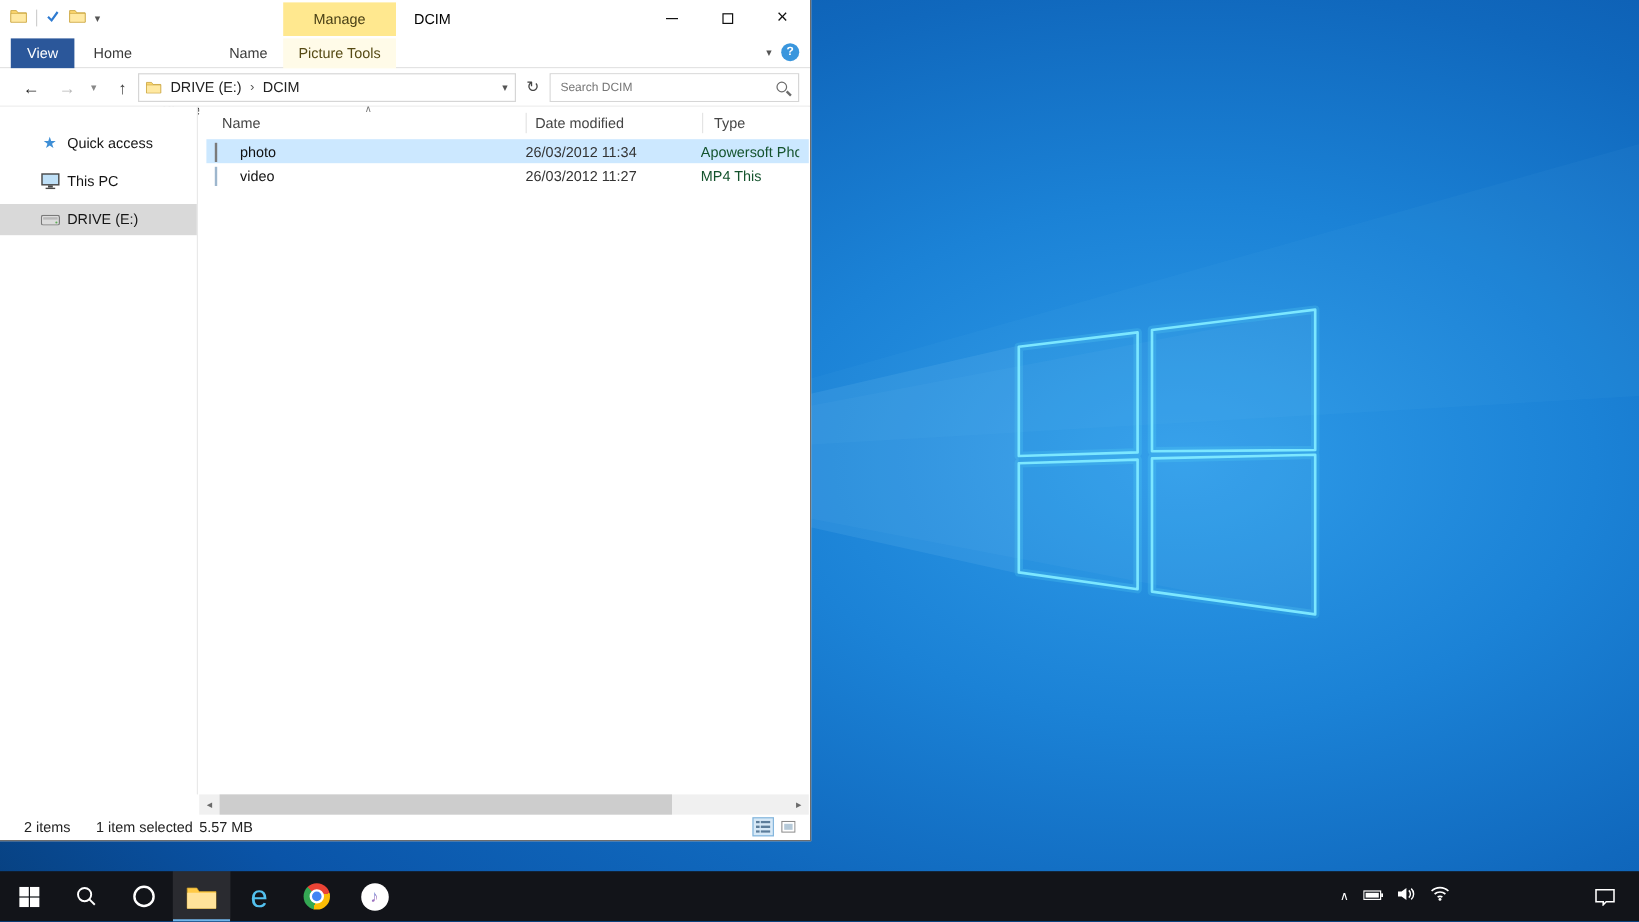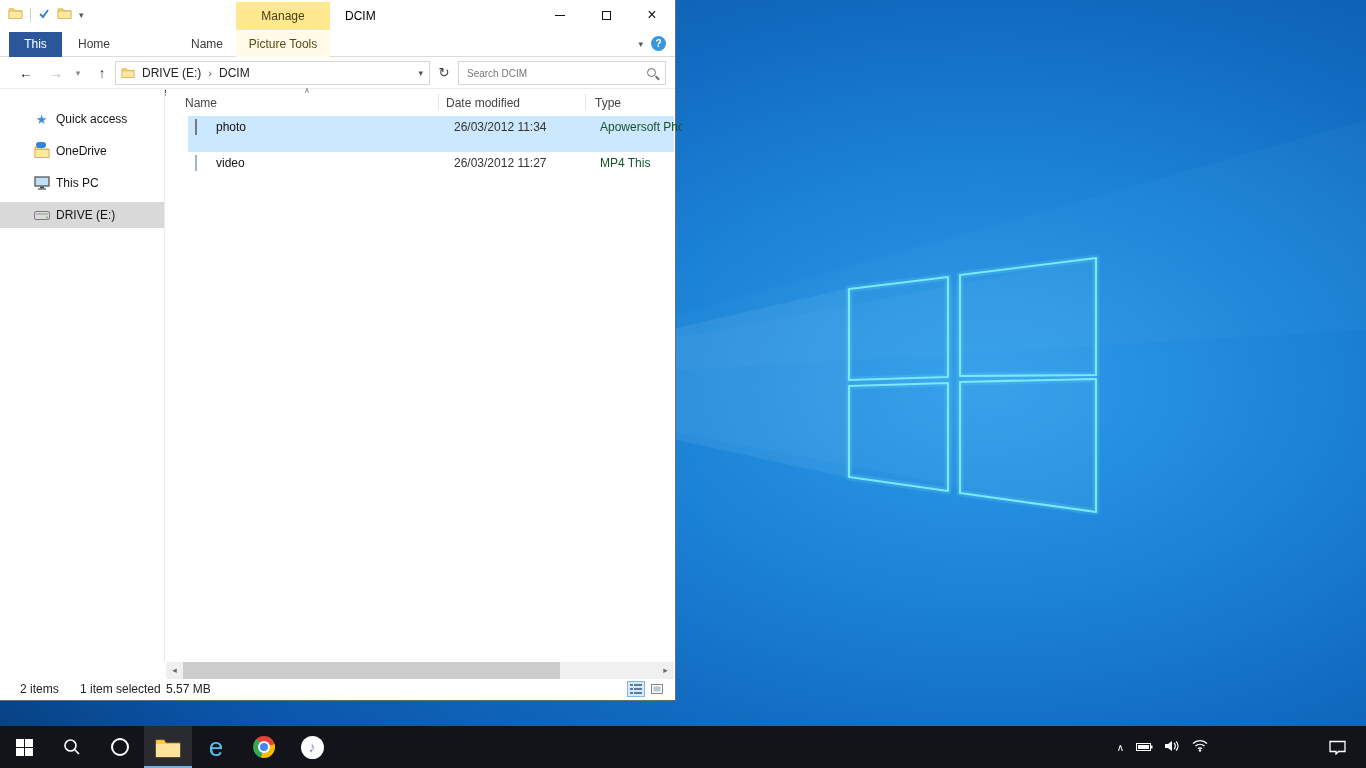--- a/index.html
+++ b/index.html
@@ -78,21 +78,21 @@
   
   .filearea { position: absolute; left: 166px; top: 89px; width: 508px; height: 573px; background: #fff; }
   .list-header { position: relative; height: 27px; font-size: 12px; color: #454545; }
   .col { position: absolute; top: 7px; }
   .col-name { left: 19px; }
   .col-date { left: 280px; }
   .col-type { left: 429px; }
   .sort-caret { position: absolute; left: 138px; top: -3px; font-size: 8px; color: #777; }
   .hsep { position: absolute; top: 5px; width: 1px; height: 17px; background: #e4e4e4; }
   .hsep1 { left: 272px; } .hsep2 { left: 419px; }
-  .row { position: relative; height: 36px; margin-left: 22px; font-size: 12px; }
+  .row { position: relative; height: 20px; margin-left: 6px; font-size: 12px; }
   .row.selected { background: #cce8ff; }
   .ficon { position: absolute; left: 7px; top: 4px; }
   .fname { position: absolute; left: 28px; top: 4px; color: #111; }
   .fdate { position: absolute; left: 266px; top: 4px; color: #333; }
   .ftype { position: absolute; left: 412px; top: 4px; color: #14532d; width: 82px; white-space: nowrap; overflow: hidden; }
   .photo-thumb { width: 16px; height: 13px; border: 1px solid #7a7a7a;
     background: linear-gradient(180deg, #9fb6c0 0%, #41525a 55%, #2e4d35 55%, #1e3a26 100%); }
   .video-doc { width: 13px; height: 15px; background: #fff; border: 1px solid #9db6cd; position: relative; }
   .video-doc::after { content: ''; position: absolute; left: 2px; right: 2px; top: 4px; bottom: 4px; background: #3f8fd6; }
 
@@ -182,21 +182,21 @@
           <span class="min-glyph"></span>
         </div>
       <div class="ctrl">
           <span class="max-glyph"></span>
         </div>
       <div class="ctrl">×</div>
     </div>
   </div>
 
   <div class="tabsrow">
-    <div class="file-tab">This</div>
+    <div class="file-tab">View</div>
     <div class="tab tab-home">Home</div>
     <div class="tab tab-share">Share</div>
     <div class="tab tab-view">Name</div>
     <div class="picture-tools">Picture Tools</div>
     <span class="ribbon-caret">▾</span>
     <span class="help-btn">?</span>
   </div>
 
   <div class="navbar">
     <span class="navbtn nav-back">←</span>
@@ -223,30 +223,20 @@
       <span class="mag"></span>
     </div>
   </div>
 
   <div class="sidebar">
     <div class="side-item">
       <span class="sicon">
           <span class="star-glyph">★</span>
         </span>
       <span>Quick access</span>
-    </div>
-    <div class="side-item">
-      <span class="sicon od-wrap">
-        <svg width="16" height="13" viewBox="0 0 16 13">
-            <path d="M1,2 h5 l1.5,2 H15 v8.5 H1 Z" fill="#fdd870" stroke="#c9a43f" stroke-width="0.8"></path>
-            <path d="M1,4.5 H15 V12.5 H1 Z" fill="#ffe9a2" stroke="#c9a43f" stroke-width="0.6"></path>
-          </svg>
-        <span class="od-cloud"></span>
-      </span>
-      <span>OneDrive</span>
     </div>
     <div class="side-item">
       <span class="sicon">
         <svg width="16" height="14" viewBox="0 0 16 14">
             <rect x="1" y="1" width="14" height="9" fill="#bfe0f7" stroke="#4a4a4a" stroke-width="1.2"></rect>
             <rect x="6" y="10.5" width="4" height="1.8" fill="#4a4a4a"></rect>
             <rect x="4" y="12.4" width="8" height="1.2" fill="#4a4a4a"></rect>
           </svg>
       </span>
       <span>This PC</span>

